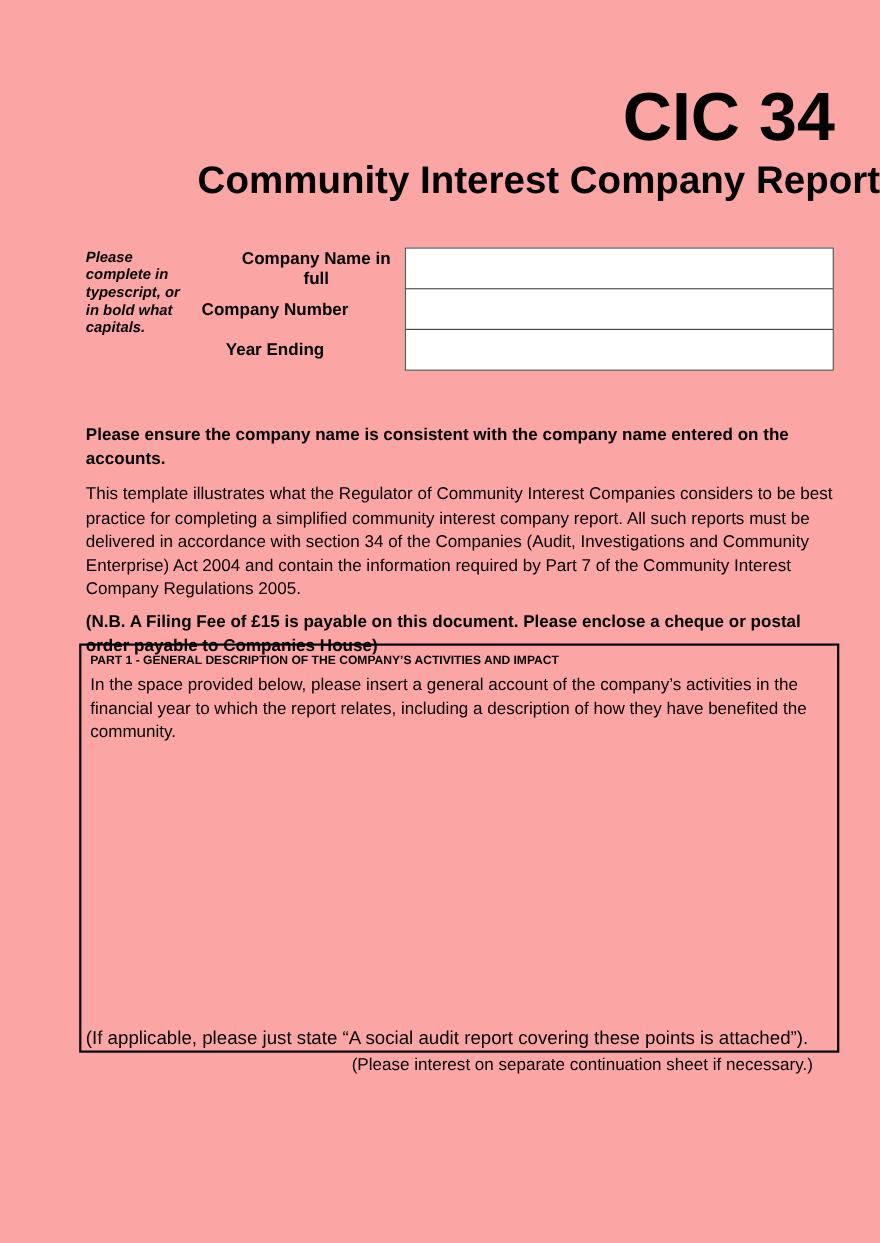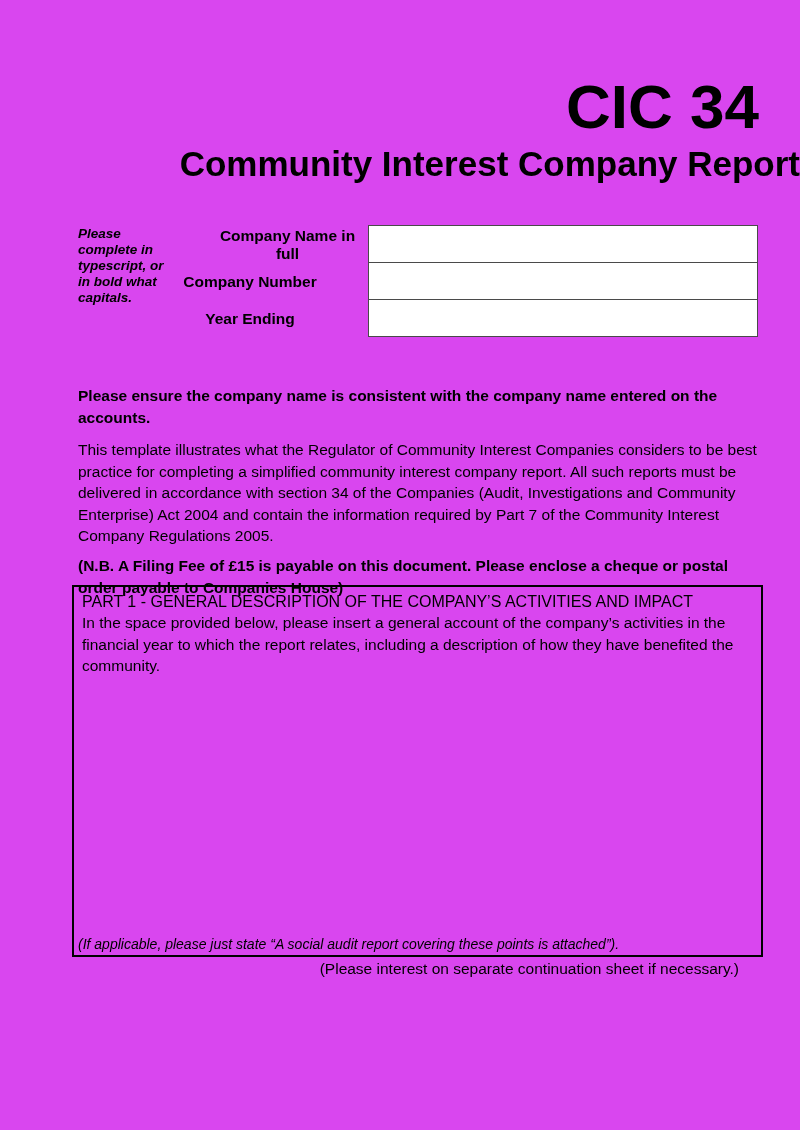--- a/index.html
+++ b/index.html
@@ -1,21 +1,21 @@
 <!DOCTYPE html>
 <html><head>
 <meta charset="utf-8">
 <style>
   * { margin: 0; padding: 0; box-sizing: border-box; }
   html, body { background: #ffffff; }
   #page {
     position: relative;
     width: 800px;
     height: 1130px;
-    background: #d946ef;
+    background: #fca5a5;
     font-family: "Liberation Sans", sans-serif;
     color: #000000;
     overflow: hidden;
     margin: 0 auto;
   }
   .cic-code {
     position: absolute;
     top: 76px;
     right: 41px;
     font-size: 62px;
@@ -103,39 +103,38 @@
     left: 72px;
     top: 585px;
     width: 691px;
     height: 372px;
     border: 2px solid #000000;
     display: flex;
     flex-direction: column;
     padding-top: 4px;
   }
   .part1-heading {
-    font-size: 16px;
-    font-weight: 400;
+    font-size: 11px;
+    font-weight: 700;
     line-height: 21px;
     padding: 0 8px;
   }
   .part1-desc {
     font-size: 15.5px;
     line-height: 21.5px;
     padding: 0 10px 0 8px;
   }
   .part1-entry {
     flex: 1;
     cursor: text;
     font-size: 15.5px;
     padding: 4px 8px;
   }
   .part1-footnote {
-    font-size: 14px;
-    font-style: italic;
+    font-size: 17px;
     line-height: 18px;
     padding: 0 2px 2px 4px;
     margin-top: 36px;
   }
   .continuation-note {
     position: absolute;
     top: 959px;
     left: 72px;
     width: 691px;
     text-align: right;

